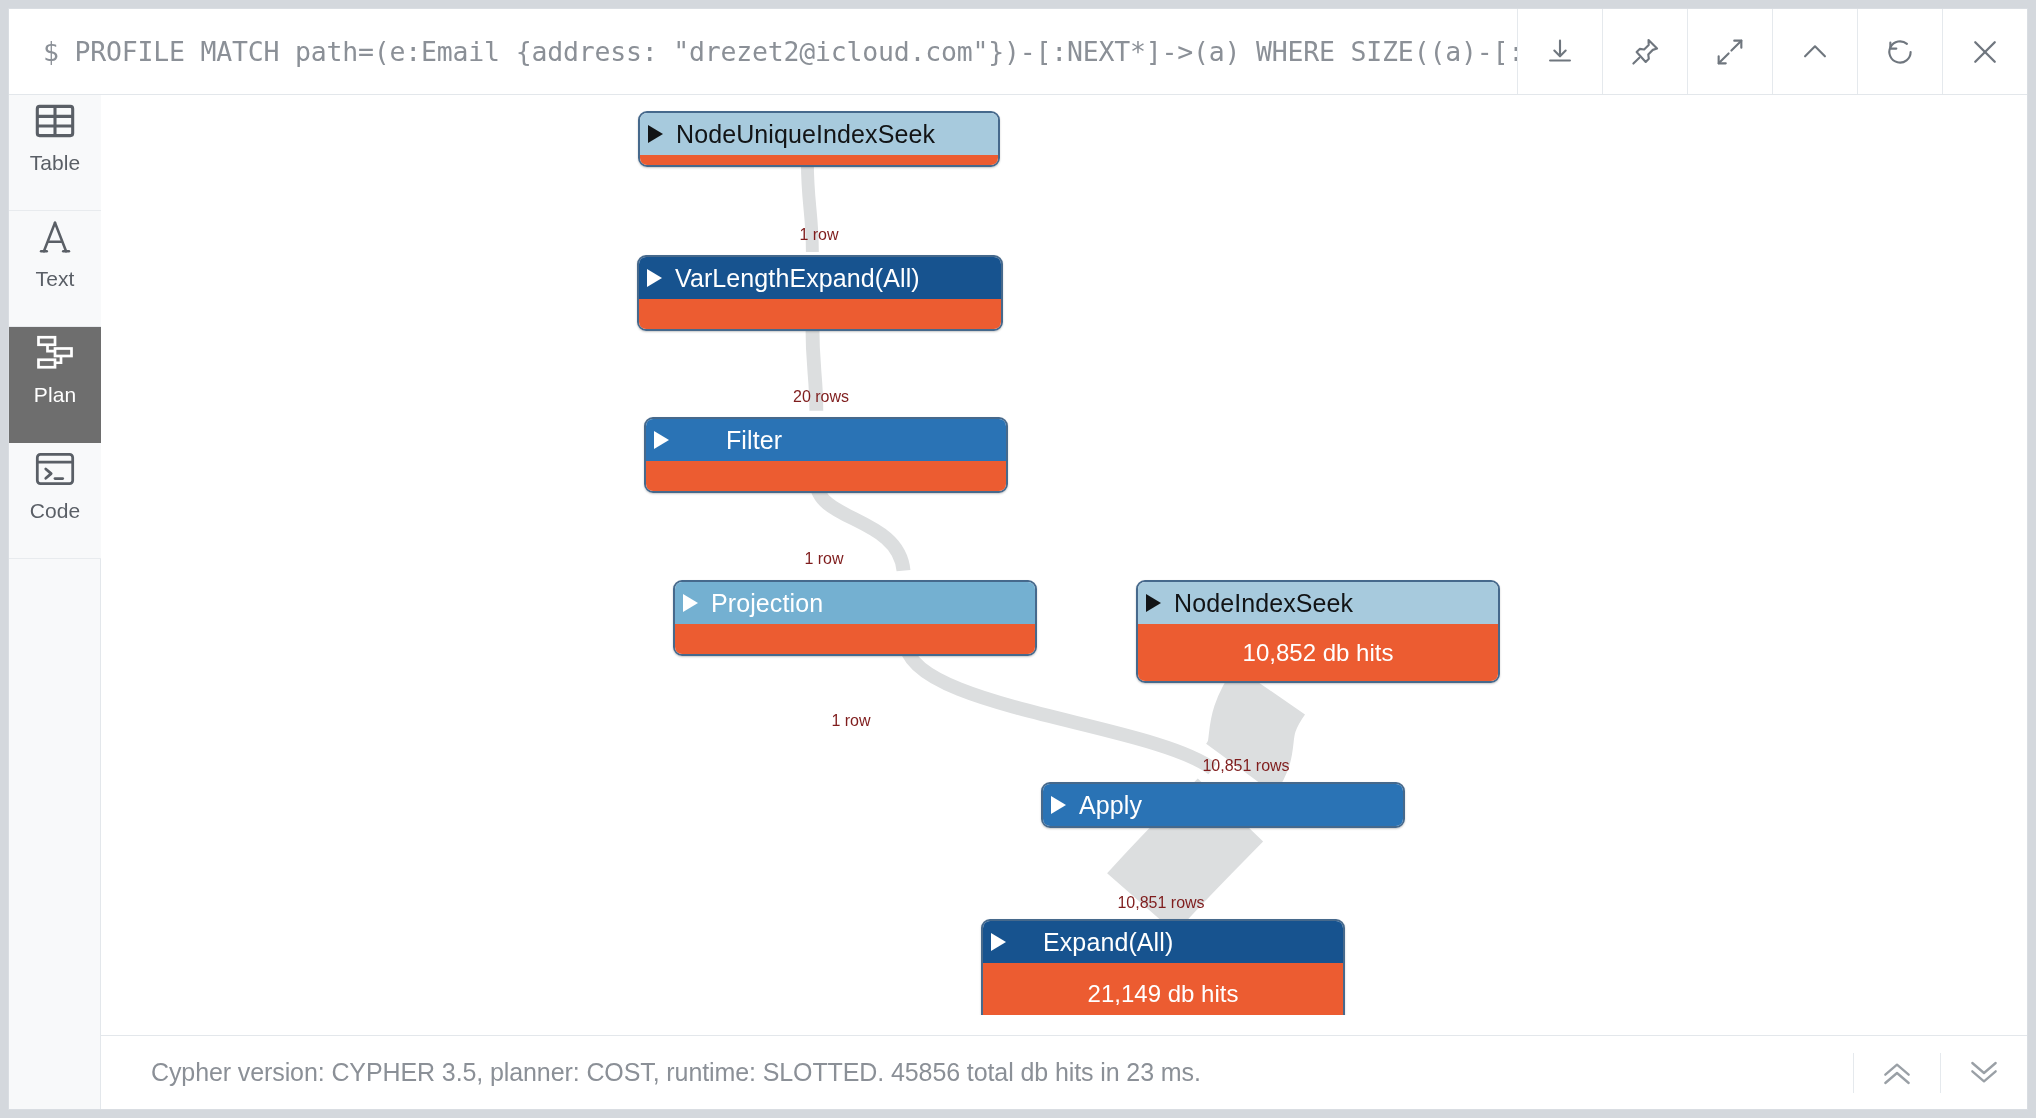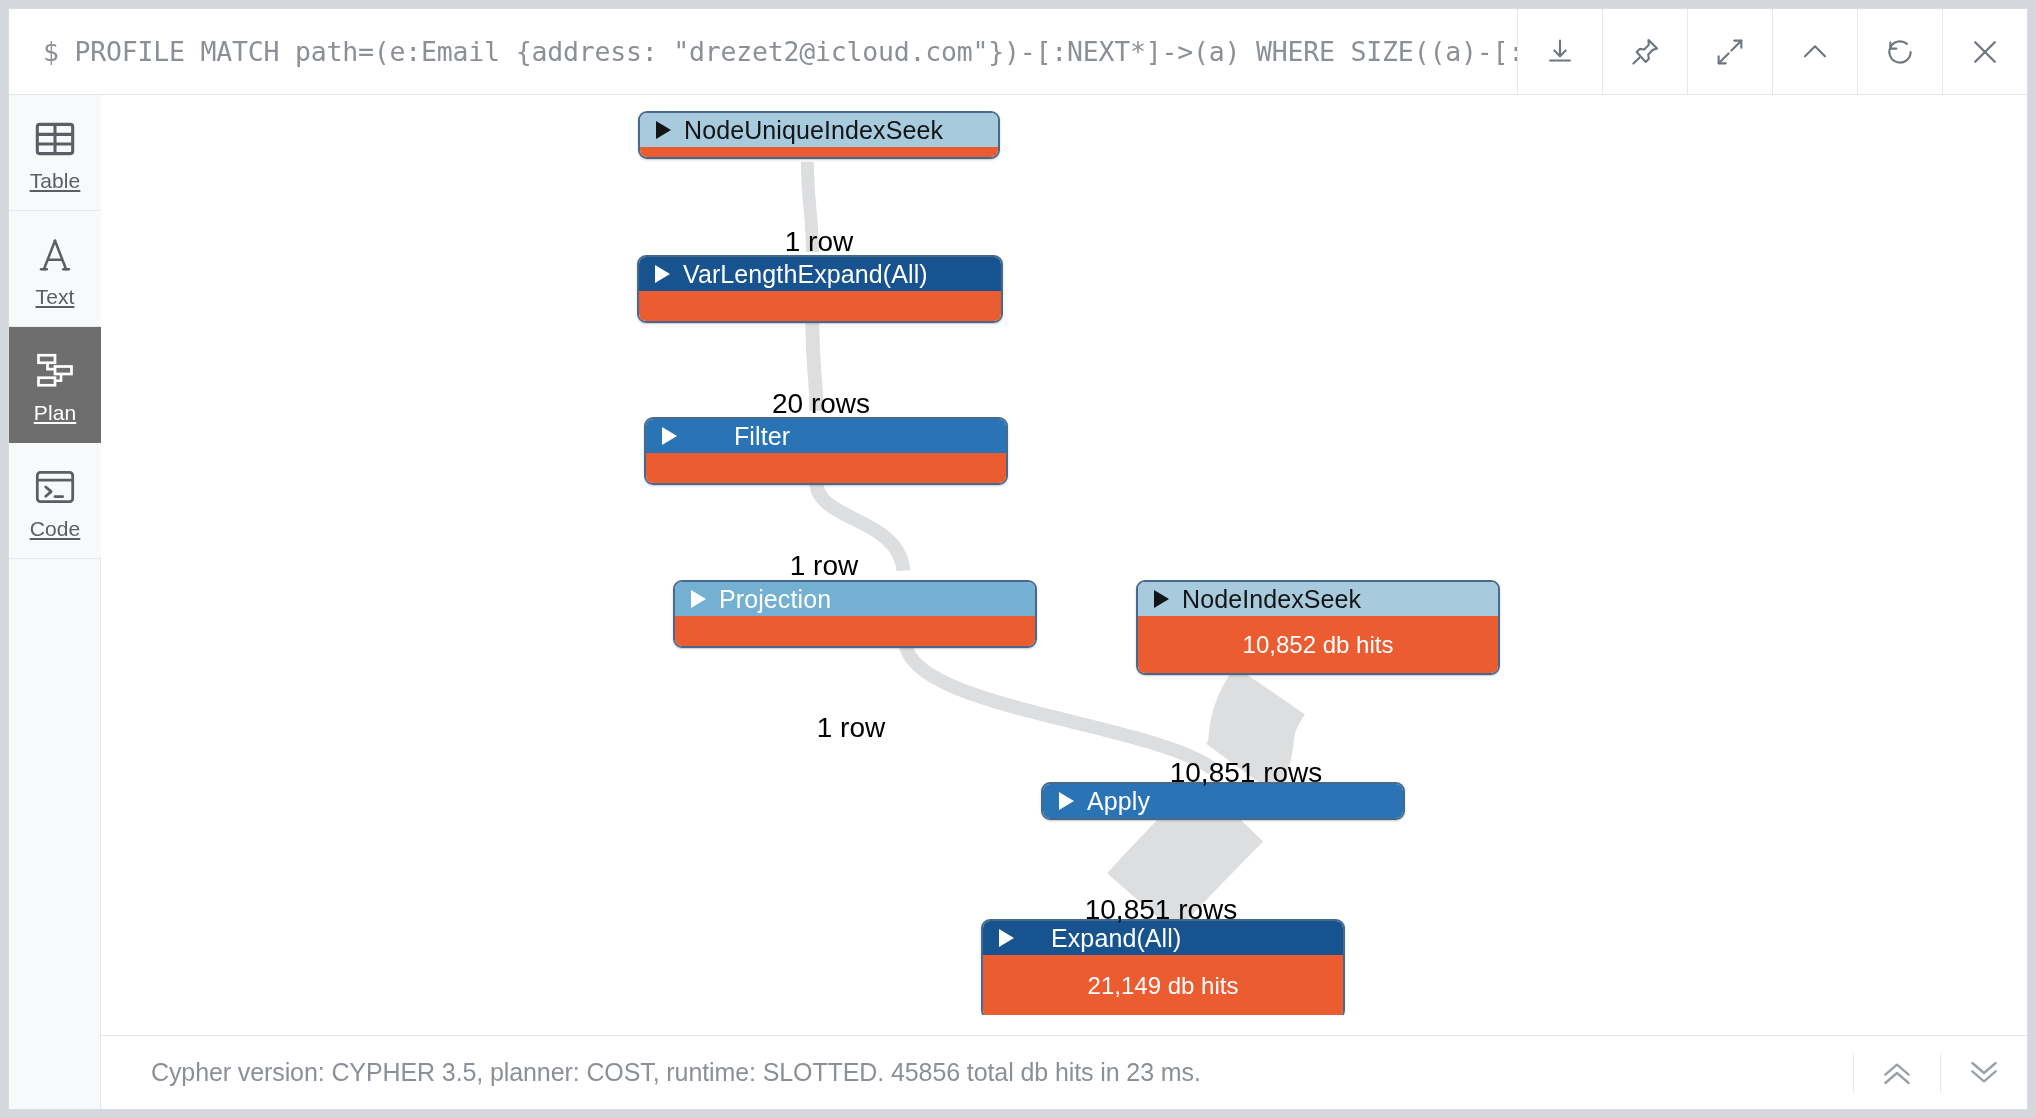--- a/index.html
+++ b/index.html
@@ -86,25 +86,24 @@
   }
   .side-item {
     position: relative;
     width: 92px;
     height: 116px;
     border-bottom: 1px solid #e8ebee;
     box-sizing: border-box;
     display: flex;
     flex-direction: column;
     align-items: center;
-    justify-content: center;
+    justify-content: flex-start;
     cursor: pointer;
     color: #5a5f66;
     background: #f8f9fa;
-    text-decoration: underline;
   }
   .side-item.active {
     background: #6e6e6e;
     color: #ffffff;
     border-bottom-color: #6e6e6e;
   }
   .side-icon {
     height: 52px;
     display: flex;
     align-items: center;
@@ -137,24 +136,24 @@
   .pnode {
     position: absolute;
     border: 2px solid #46698c;
     border-radius: 9px;
     overflow: hidden;
     box-sizing: border-box;
     box-shadow: 0 1px 2px rgba(0,0,0,0.22);
     cursor: pointer;
   }
   .pnode .hdr {
-    height: 34px;
-    display: flex;
-    align-items: center;
-    padding-left: 16px;
+    height: 42px;
+    display: flex;
+    align-items: center;
+    padding-left: 8px;
     font-size: 25px;
     letter-spacing: 0.1px;
     box-sizing: border-box;
   }
   .pnode .tri {
     width: 0; height: 0;
     border-left: 15px solid currentColor;
     border-top: 9px solid transparent;
     border-bottom: 9px solid transparent;
     margin-right: 13px;
@@ -164,22 +163,22 @@
     background: #ec5c31;
     display: flex;
     align-items: center;
     justify-content: center;
     color: #ffffff;
     font-size: 24px;
   }
 
   .edge-label {
     position: absolute;
-    font-size: 28px;
-    color: #000000;
+    font-size: 16px;
+    color: #7f1d1d;
     white-space: nowrap;
     transform: translateX(-50%);
   }
 
   
   .footer {
     position: absolute;
     left: 92px;
     right: 0;
     bottom: 0;

